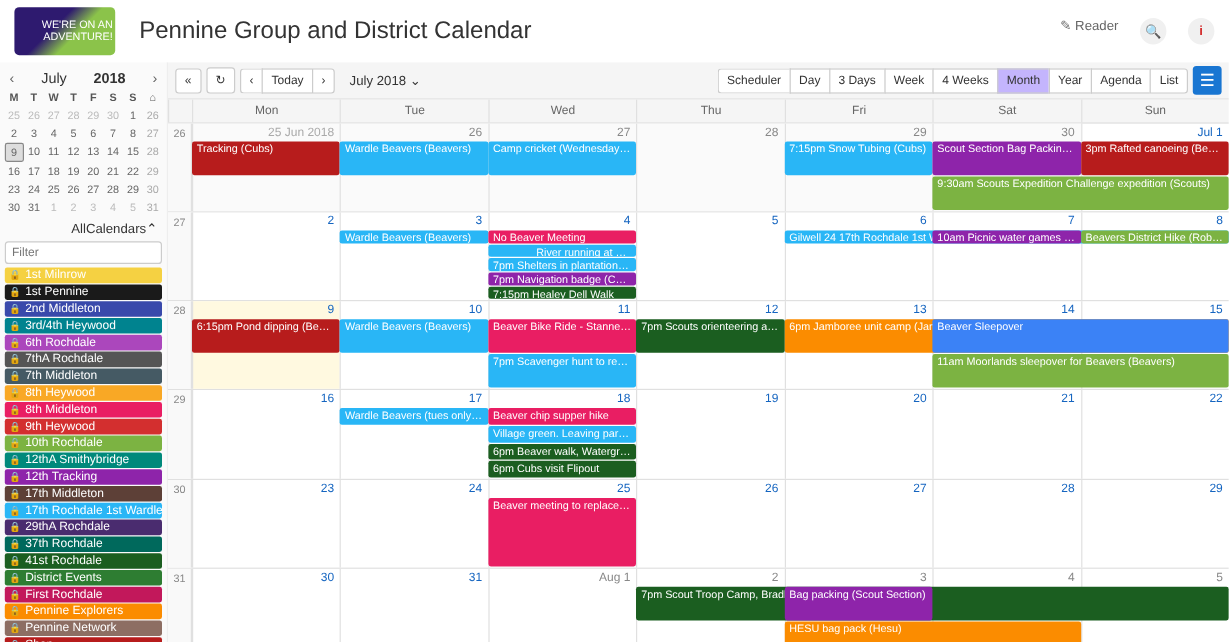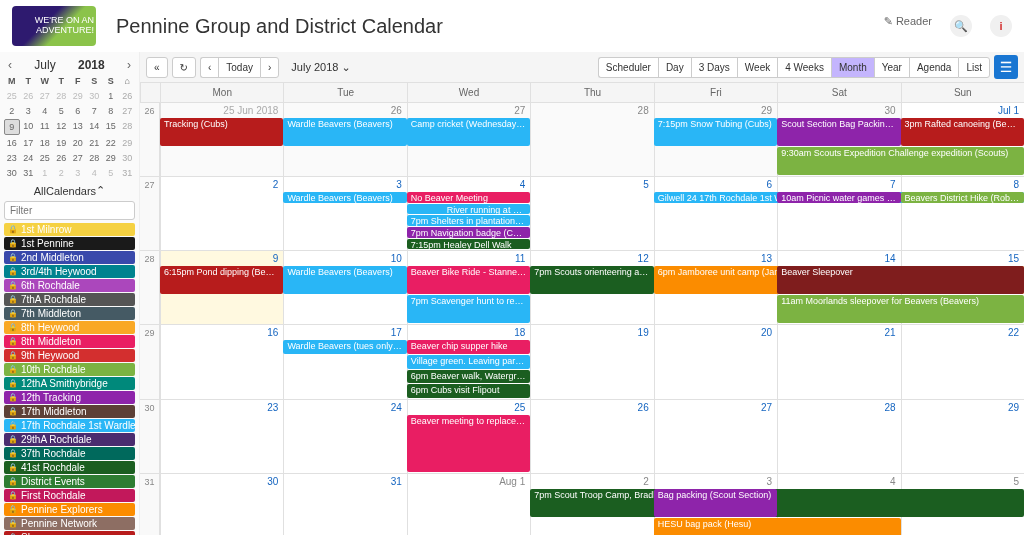--- a/index.html
+++ b/index.html
@@ -15,21 +15,21 @@
 .mini-cal-header { display: flex; align-items: center; justify-content: space-between; padding: 2px 4px; }
 .mini-cal-nav { cursor: pointer; font-size: 12px; color: #666; }
 .mini-cal-title { font-size: 12px; font-weight: 400; }
 .mini-cal-year { font-size: 12px; font-weight: 600; }
 .mini-cal-grid { display: grid; grid-template-columns: repeat(8, 1fr); gap: 1px; font-size: 9px; text-align: center; }
 .mini-cal-dh { color: #555; font-weight: 600; padding: 2px 0; }
 .mini-cal-day { padding: 2px 0; color: #666; cursor: pointer; border-radius: 2px; }
 .mini-cal-day.out { color: #bbb; }
 .mini-cal-day.sel { background: #ddd; border: 1px solid #888; }
 .mini-cal-wk { color: #aaa; padding: 2px 0; }
-.cal-header { display: flex; align-items: center; justify-content: center; padding: 4px; font-size: 11px; }
+.cal-header { display: flex; align-items: center; justify-content: flex-end; padding: 4px; font-size: 11px; }
 .cal-header .toggle { cursor: pointer; }
 .filter-box { width: 100%; padding: 3px 5px; border: 1px solid #ccc; border-radius: 3px; font-size: 10px; margin-bottom: 3px; }
 .cal-list { display: flex; flex-direction: column; gap: 1px; }
 .cal-item { display: flex; align-items: center; padding: 1px 4px; font-size: 10px; color: #fff; border-radius: 2px; cursor: pointer; overflow: hidden; white-space: nowrap; }
 .cal-item .lock { font-size: 8px; margin-right: 3px; }
 .main { flex: 1; display: flex; flex-direction: column; }
 .toolbar { display: flex; align-items: center; padding: 3px 6px; background: #f5f5f5; border-bottom: 1px solid #e0e0e0; gap: 4px; }
 .tb-btn { padding: 4px 7px; background: #fff; border: 1px solid #ccc; border-radius: 3px; font-size: 10px; cursor: pointer; display: flex; align-items: center; }
 .tb-btn.active { background: #c4b5fd; }
 .tb-group { display: flex; }
@@ -364,21 +364,21 @@
             <div class="day-cell">
               <div class="day-num link">15</div>
             </div>
             <div class="events-layer">
               <div class="event" style="background: rgb(183, 28, 28); grid-area: 1 / 1 / auto / span 1;">6:15pm Pond dipping (Beavers)</div>
               <div class="event" style="background: rgb(41, 182, 246); grid-area: 1 / 2 / auto / span 1;">Wardle Beavers (Beavers)</div>
               <div class="event" style="background: rgb(233, 30, 99); grid-area: 1 / 3 / auto / span 1;">Beaver Bike Ride - Stanneybrook</div>
               <div class="event" style="background: rgb(41, 182, 246); grid-area: 2 / 3 / auto / span 1;">7pm Scavenger hunt to res and p</div>
               <div class="event" style="background: rgb(27, 94, 32); grid-area: 1 / 4 / auto / span 1;">7pm Scouts orienteering at Ashw</div>
               <div class="event" style="background: rgb(251, 140, 0); grid-area: 1 / 5 / auto / span 3;">6pm Jamboree unit camp (Jamboree unit 43)</div>
-              <div class="event" style="background: #7f1d1d; grid-area: 1 / 6 / auto / span 2;">Beaver Sleepover</div>
+              <div class="event" style="background: #3b82f6; grid-area: 1 / 6 / auto / span 2;">Beaver Sleepover</div>
               <div class="event" style="background: rgb(124, 179, 66); grid-area: 2 / 6 / auto / span 2;">11am Moorlands sleepover for Beavers (Beavers)</div>
             </div>
           </div>
           <div class="week-row">
             <div class="wk-num">29</div>
             <div class="day-cell">
               <div class="day-num link">16</div>
             </div>
             <div class="day-cell">
               <div class="day-num link">17</div>

